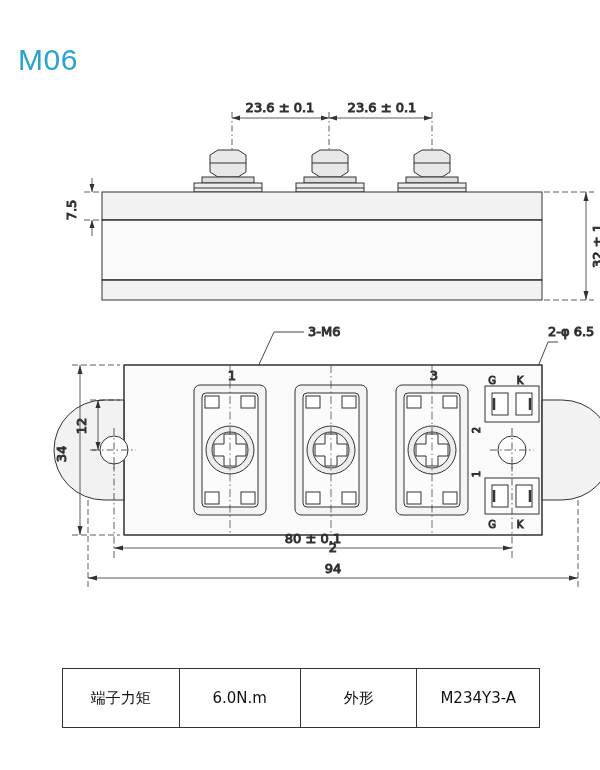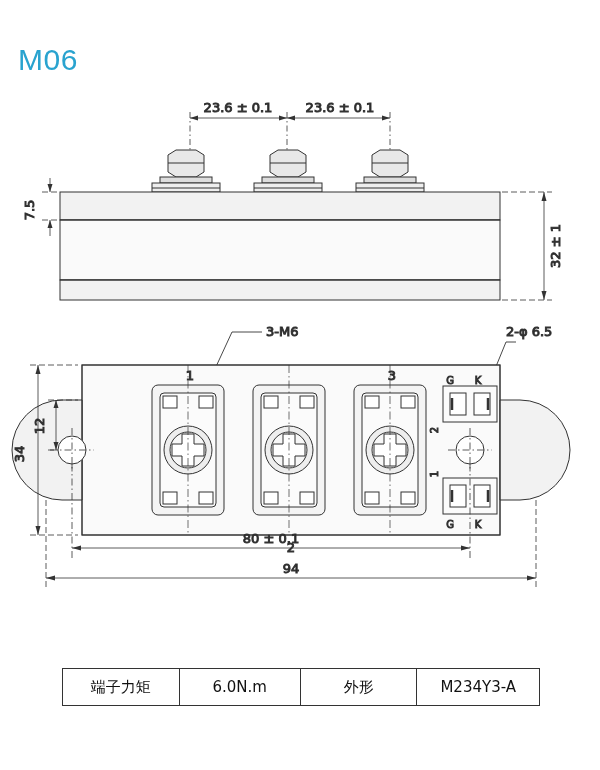--- a/index.html
+++ b/index.html
@@ -23,35 +23,36 @@
     letter-spacing: 0.5px;
     font-family: "Liberation Sans", sans-serif;
     margin-top: 29px;
   }
   #drawing-area {
     position: absolute;
     left: 0;
     top: 60px;
     width: 476px;
     height: 580px;
+    padding-left: 42px;
   }
   #spec-table {
     position: absolute;
     left: 62px;
     top: 668px;
     width: 478px;
     border-collapse: collapse;
     font-size: 15px;
   }
   #spec-table td {
     border: 1px solid #333333;
     height: 32px;
     text-align: center;
     vertical-align: middle;
-    padding: 2px 4px;
+    padding: 13px 4px;
     color: #111111;
     font-family: "DejaVu Sans", sans-serif;
   }
   .cell-label { width: 120px; }
   .cell-value { width: 120px; }
   svg text {
     font-family: "DejaVu Sans", sans-serif;
     fill: #1a1a1a;
   }
 </style>

